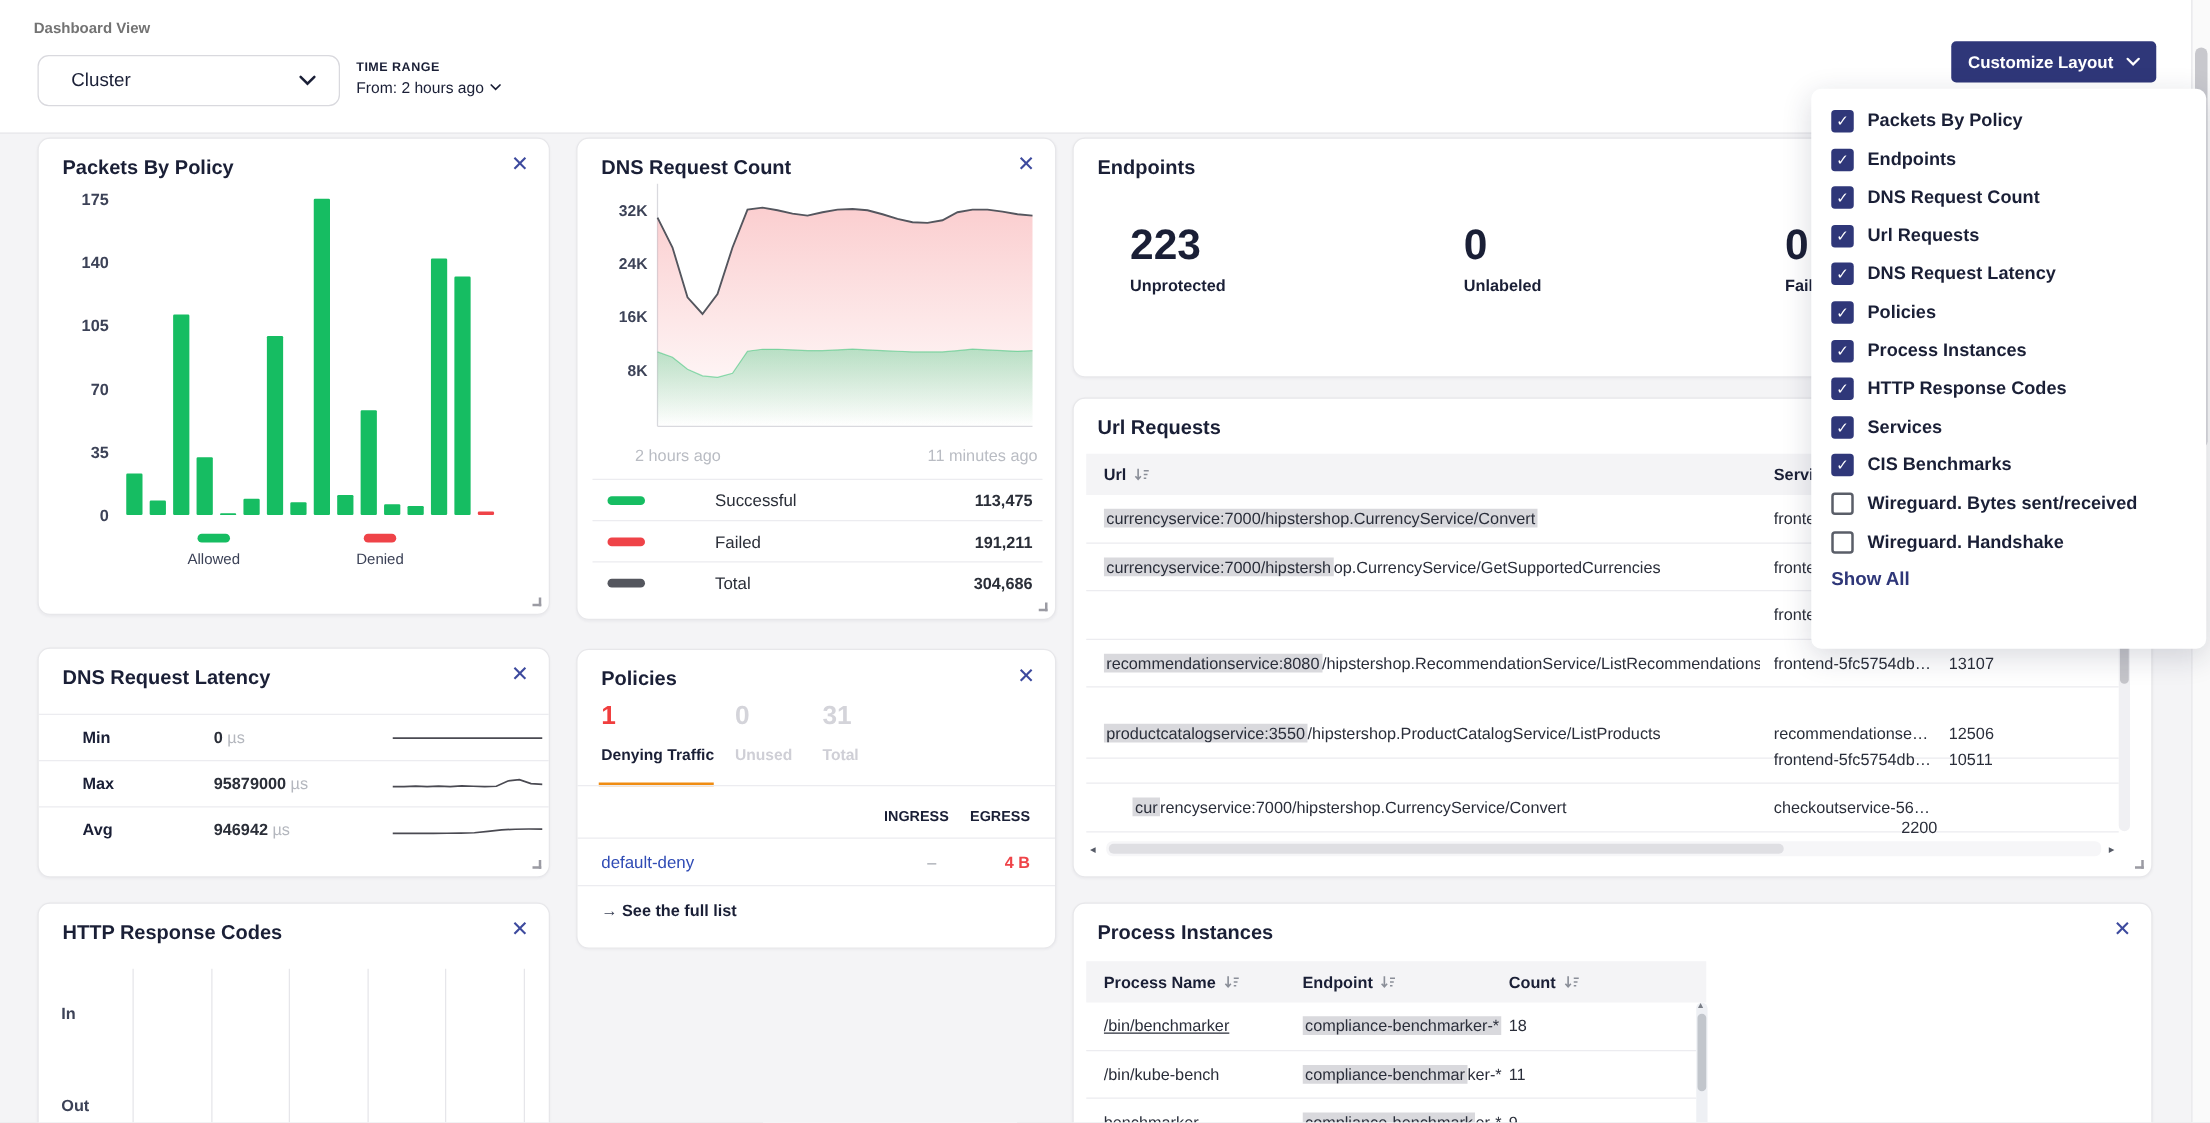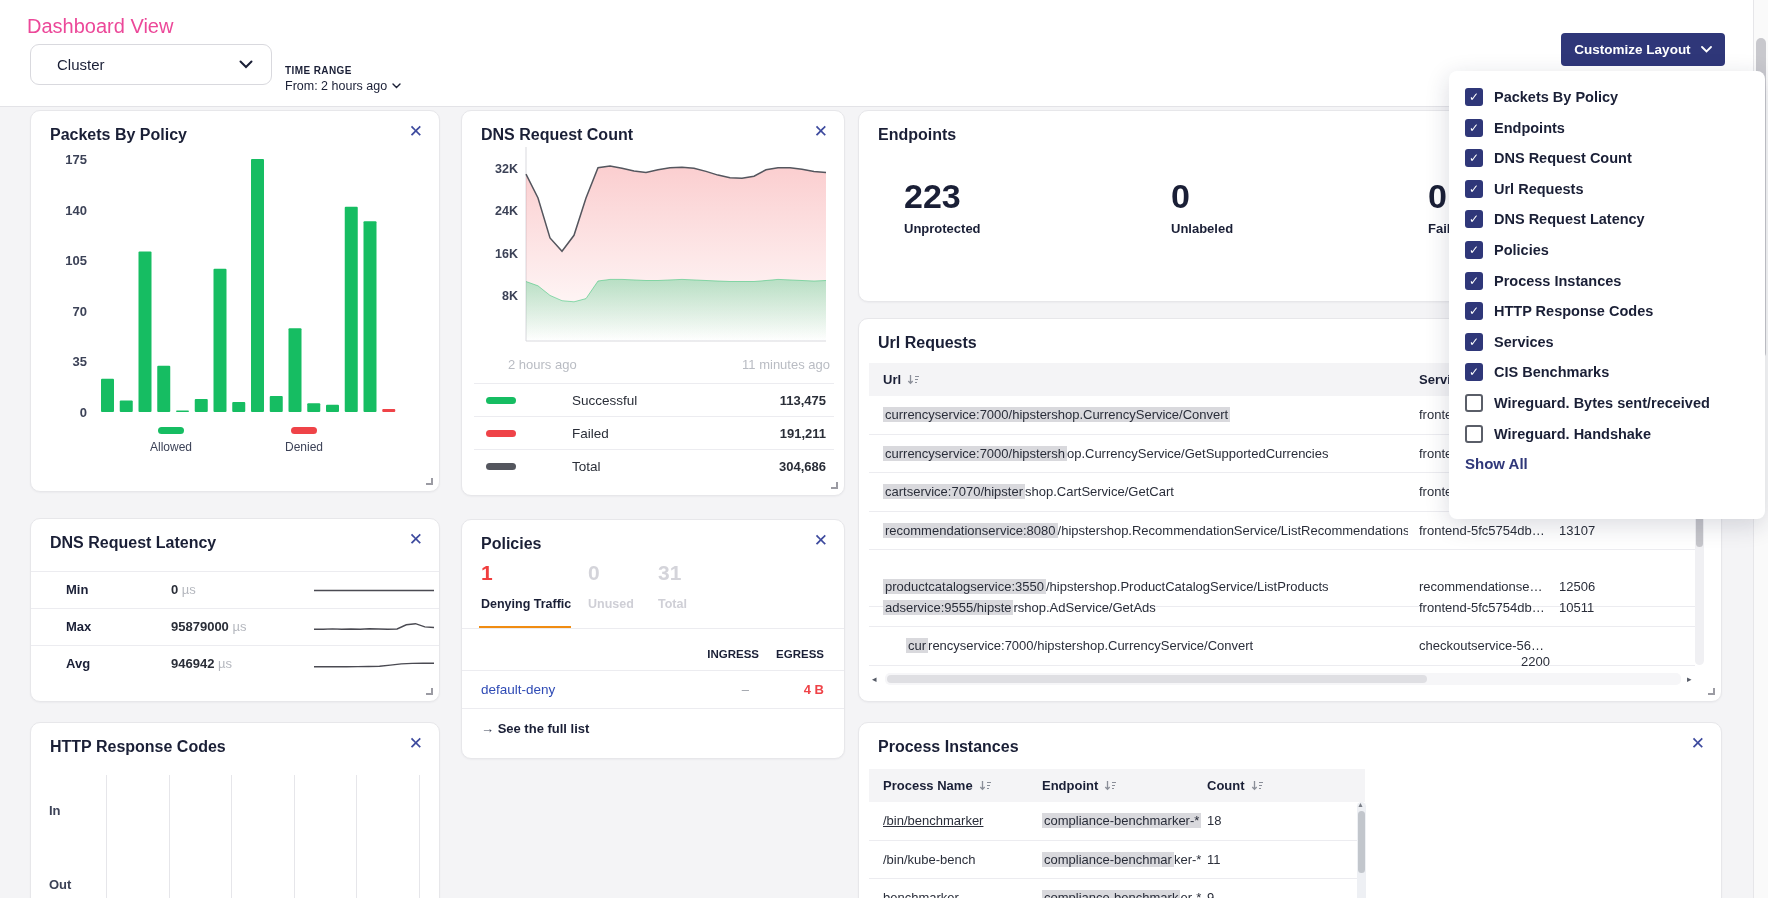--- a/index.html
+++ b/index.html
@@ -1,22 +1,22 @@
 <!DOCTYPE html>
 <html><head>
 <meta charset="utf-8">
 <style>
   html,body{margin:0;padding:0;background:#e9e9ec;}
   *{box-sizing:border-box;font-family:"Liberation Sans","DejaVu Sans",sans-serif;}
   .viewport{position:relative;width:1768px;height:898px;background:#f4f4f6;overflow:hidden;}
   .topbar{position:absolute;left:0;top:0;width:1768px;height:107px;background:#ffffff;border-bottom:1px solid #e3e3e7;}
-  .page-title{position:absolute;left:27px;top:15px;font-size:20px;font-weight:400;color:#ec4899;}
+  .page-title{position:absolute;left:27px;top:15px;font-size:12px;font-weight:700;color:#737373;}
   .view-select{position:absolute;left:30px;top:44px;width:242px;height:41px;background:#fff;border:1px solid #d9d9de;border-radius:9px;display:flex;align-items:center;padding:0 18px 0 26px;cursor:pointer;}
   .view-select span{font-size:15px;color:#1a1f36;flex:1;}
-  .timerange{position:absolute;left:285px;top:49px;margin-top:16px;}
+  .timerange{position:absolute;left:285px;top:49px;}
   .tr-label{font-size:10px;font-weight:800;letter-spacing:.4px;color:#1a1f36;}
   .tr-value{font-size:12.5px;color:#1a1f36;margin-top:3px;display:flex;align-items:center;gap:5px;cursor:pointer;}
   .customize-btn{position:absolute;left:1561px;top:33px;width:164px;height:33px;background:#2f3779;border:none;border-radius:4px;color:#fff;font-size:13.5px;font-weight:600;display:flex;align-items:center;justify-content:center;gap:10px;cursor:pointer;}
   .card{position:absolute;background:#fff;border:1px solid #e7e7ea;border-radius:10px;box-shadow:0 1px 2px rgba(18,22,48,.04);}
   .card-title{position:absolute;left:19px;top:15px;font-size:16px;font-weight:700;color:#1a1f36;}
   .close-x{position:absolute;top:12px;right:16px;color:#3d4a9e;font-size:17px;line-height:1;cursor:pointer;font-weight:400;}
   .rsz{position:absolute;right:6px;bottom:6px;width:7px;height:7px;border-right:2px solid #9b9ba3;border-bottom:2px solid #9b9ba3;cursor:nwse-resize;}
   
   .metric{position:absolute;top:68px;}
   .metric .num{font-size:34px;font-weight:800;color:#1a1f36;line-height:1;}
@@ -222,36 +222,34 @@
           <div class="cell" style="left: 14px; width: 525px;"><span class="hl">currencyservice:7000/hipstershop.CurrencyService/Convert</span><span></span></div>
           <div class="cell" style="left: 550px; width: 138px;">frontend-5fc5754db…</div>
           <div class="cell" style="left: 690px; width: 80px;"></div>
         </div>
         <div class="trow" style="left: 10px; top: 115.5px; width: 826px; height: 38.5px;">
           <div class="cell" style="left: 14px; width: 525px;"><span class="hl">currencyservice:7000/hipstersh</span><span>op.CurrencyService/GetSupportedCurrencies</span></div>
           <div class="cell" style="left: 550px; width: 138px;">frontend-5fc5754db…</div>
           <div class="cell" style="left: 690px; width: 80px;"></div>
         </div>
         <div class="trow" style="left: 10px; top: 154px; width: 826px; height: 38.5px;">
-          <div class="cell" style="left: 14px; width: 525px;"><span class="hl">cartservice:7070/hipster</span><span>shop.CartService/GetCart</span></div>
           <div class="cell" style="left: 550px; width: 138px;">frontend-5fc5754db…</div>
           <div class="cell" style="left: 690px; width: 80px;"></div>
         </div>
         <div class="trow" style="left: 10px; top: 192.5px; width: 826px; height: 38.5px;">
           <div class="cell" style="left: 14px; width: 525px;"><span class="hl">recommendationservice:8080</span><span>/hipstershop.RecommendationService/ListRecommendations</span></div>
           <div class="cell" style="left: 550px; width: 138px;">frontend-5fc5754db…</div>
           <div class="cell" style="left: 690px; width: 80px;">13107</div>
         </div>
         <div class="trow" style="left: 10px; top: 249px; width: 826px; height: 38.5px;">
           <div class="cell" style="left: 14px; width: 525px;"><span class="hl">productcatalogservice:3550</span><span>/hipstershop.ProductCatalogService/ListProducts</span></div>
           <div class="cell" style="left: 550px; width: 138px;">recommendationse…</div>
           <div class="cell" style="left: 690px; width: 80px;">12506</div>
         </div>
         <div class="trow" style="left: 10px; top: 269.5px; width: 826px; height: 38.5px;">
-          <div class="cell" style="left: 14px; width: 525px;"><span class="hl">adservice:9555/hipste</span><span>rshop.AdService/GetAds</span></div>
           <div class="cell" style="left: 550px; width: 138px;">frontend-5fc5754db…</div>
           <div class="cell" style="left: 690px; width: 80px;">10511</div>
         </div>
         <div class="trow" style="left: 10px; top: 308px; width: 826px; height: 38.5px;">
           <div class="cell" style="left: 14px; width: 525px; padding-left: 23px;"><span class="hl">cur</span><span>rencyservice:7000/hipstershop.CurrencyService/Convert</span></div>
           <div class="cell" style="left: 550px; width: 138px;">checkoutservice-56…</div>
           <div class="cell" style="left: 652px; width: 80px; margin-top: 32px;">2200</div>
         </div>
       </div>
     <div class="vtrack" style="left:836px;top:78px;width:9px;height:268px;">

